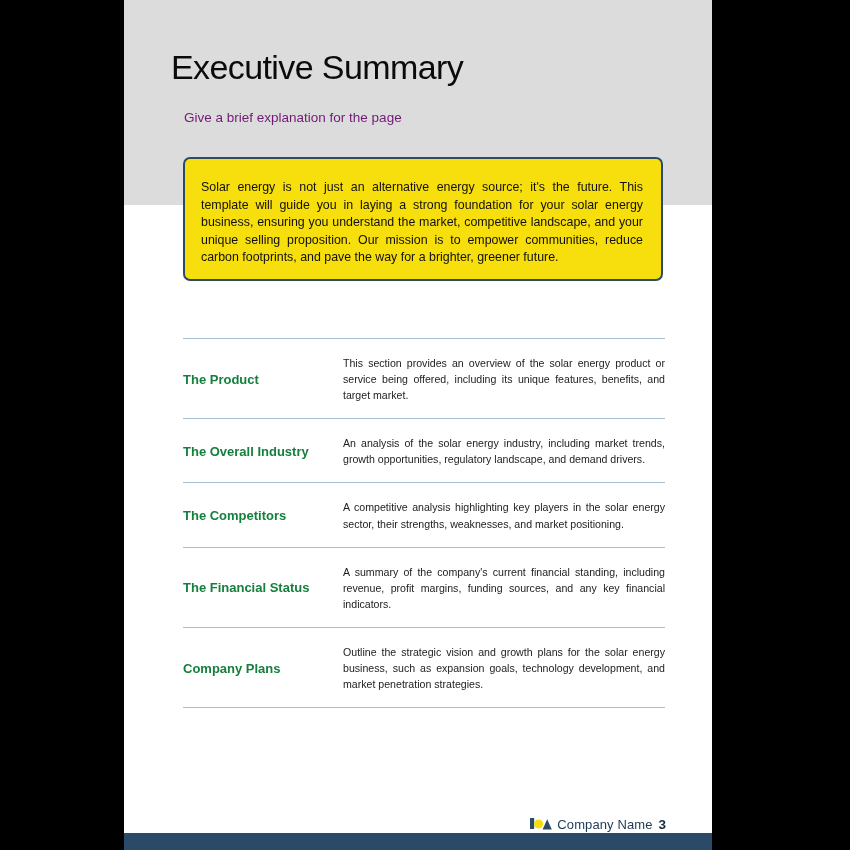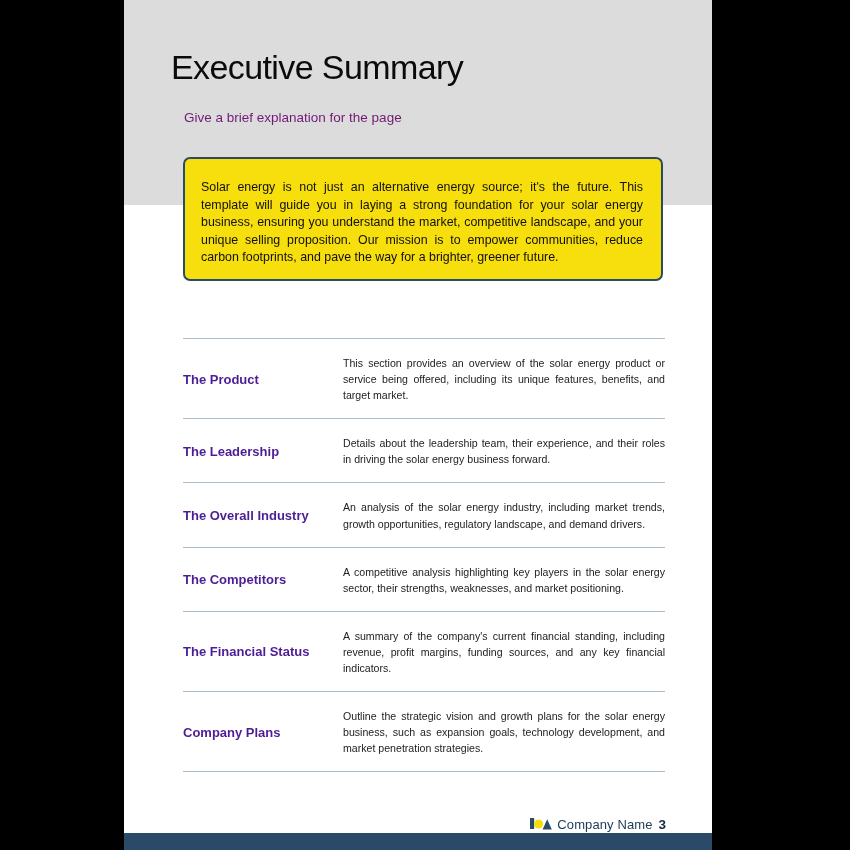--- a/index.html
+++ b/index.html
@@ -97,21 +97,21 @@
     align-items: flex-start;
     border-bottom: 1.6px solid #a9bdd0;
     padding: 16px 0 15px 0;
     min-height: 46px;
     box-sizing: border-box;
   }
   .row-term {
     flex: 0 0 160px;
     font-size: 13px;
     font-weight: bold;
-    color: #4c1d95;
+    color: #15803d;
     line-height: 1.32;
     padding-right: 8px;
     box-sizing: border-box;
     align-self: center;
   }
   .row-desc {
     flex: 1 1 auto;
     font-size: 10.6px;
     line-height: 1.52;
     color: #222222;
@@ -178,24 +178,20 @@
       <p class="callout-text">Solar energy is not just an alternative energy source; it's the future. This template will guide you in laying a strong foundation for your solar energy business, ensuring you understand the market, competitive landscape, and your unique selling proposition. Our mission is to empower communities, reduce carbon footprints, and pave the way for a brighter, greener future.</p>
     </div>
 
     <div class="table">
 
       <div class="row">
         <div class="row-term">The Product</div>
         <div class="row-desc">This section provides an overview of the solar energy product or service being offered, including its unique features, benefits, and target market.</div>
       </div>
 
-      <div class="row">
-        <div class="row-term">The Leadership</div>
-        <div class="row-desc">Details about the leadership team, their experience, and their roles in driving the solar energy business forward.</div>
-      </div>
 
       <div class="row">
         <div class="row-term">The Overall Industry</div>
         <div class="row-desc">An analysis of the solar energy industry, including market trends, growth opportunities, regulatory landscape, and demand drivers.</div>
       </div>
 
       <div class="row">
         <div class="row-term">The Competitors</div>
         <div class="row-desc">A competitive analysis highlighting key players in the solar energy sector, their strengths, weaknesses, and market positioning.</div>
       </div>

